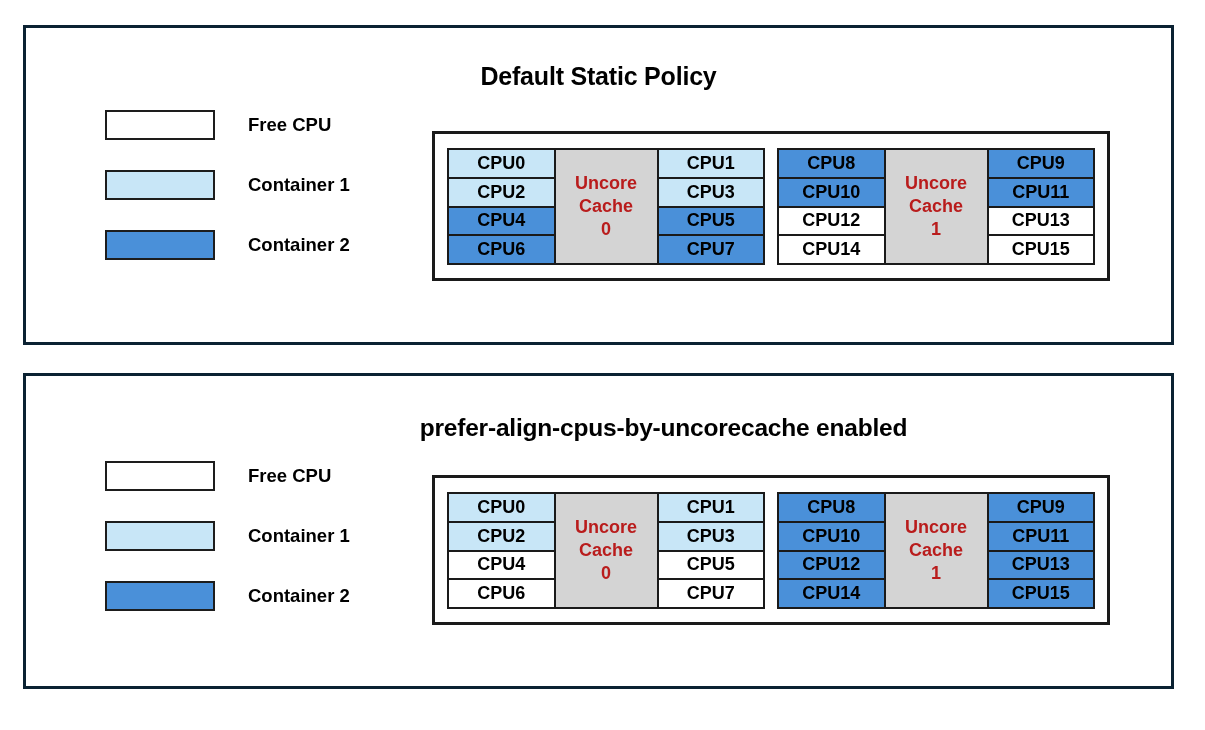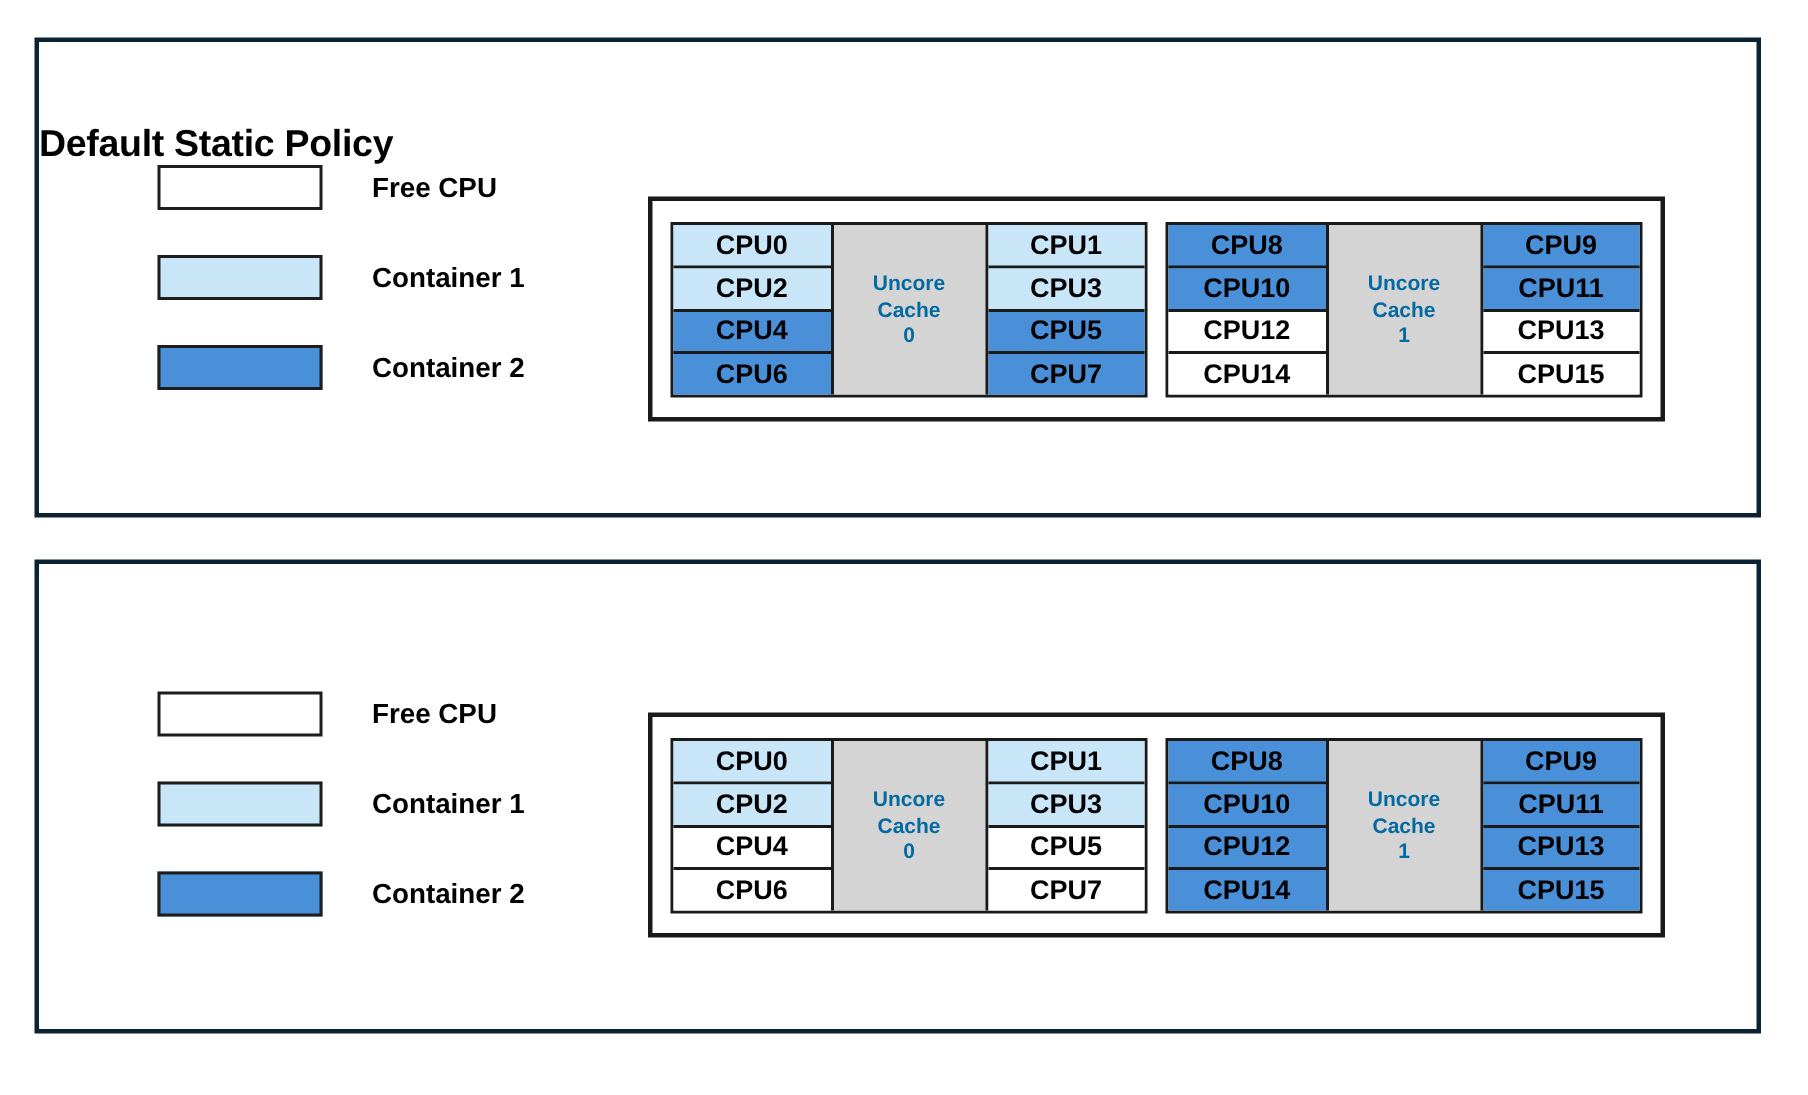--- a/index.html
+++ b/index.html
@@ -22,26 +22,25 @@
     box-sizing: border-box;
   }
   #panel-top    { left: 23px; top: 25px;  width: 1151px; height: 320px; }
   #panel-bottom { left: 23px; top: 373px; width: 1151px; height: 316px; }
 
   .panel-title {
     position: absolute;
     top: 34px;
     left: 0;
     width: 100%;
-    text-align: left;
+    text-align: center;
     font-size: 25px;
     font-weight: bold;
     color: #000000;
     letter-spacing: -0.2px;
-    margin-top: 20px;
   }
   #panel-bottom .panel-title { top: 38px; font-size: 24.5px; }
   .panel-title .shift { display: inline-block; padding-left: 130px; }
 
   
   .legend {
     position: absolute;
     left: 49px;
     top: 82px;
   }
@@ -104,23 +103,23 @@
     background: #d4d4d4;
     display: flex;
     flex-direction: column;
     align-items: center;
     justify-content: center;
     border-left: 2px solid #1a1a1a;
     border-right: 2px solid #1a1a1a;
     box-sizing: border-box;
   }
   .cache-line {
-    font-size: 14px;
-    font-weight: bold;
-    color: #0369a1;
+    font-size: 18px;
+    font-weight: bold;
+    color: #b91c1c;
     line-height: 1.28;
   }
 
   .cpu-cell {
     flex: 1 1 0;
     display: flex;
     align-items: center;
     justify-content: center;
     font-size: 18px;
     font-weight: bold;
@@ -192,20 +191,21 @@
         <div class="cpu-cell" style="background-color: rgb(255, 255, 255);">CPU13</div>
         <div class="cpu-cell" style="background-color: rgb(255, 255, 255);">CPU15</div>
       </div>
     </div>
 
   </div>
 </div>
 
 <div class="panel" id="panel-bottom">
 
+  <div class="panel-title"><span class="shift">prefer-align-cpus-by-uncorecache enabled</span></div>
 
   <div class="legend">
     <div class="legend-row">
       <div class="legend-swatch" style="background-color: rgb(255, 255, 255);"></div>
       <div class="legend-label">Free CPU</div>
     </div>
     <div class="legend-row">
       <div class="legend-swatch" style="background-color: rgb(200, 230, 247);"></div>
       <div class="legend-label">Container 1</div>
     </div>

